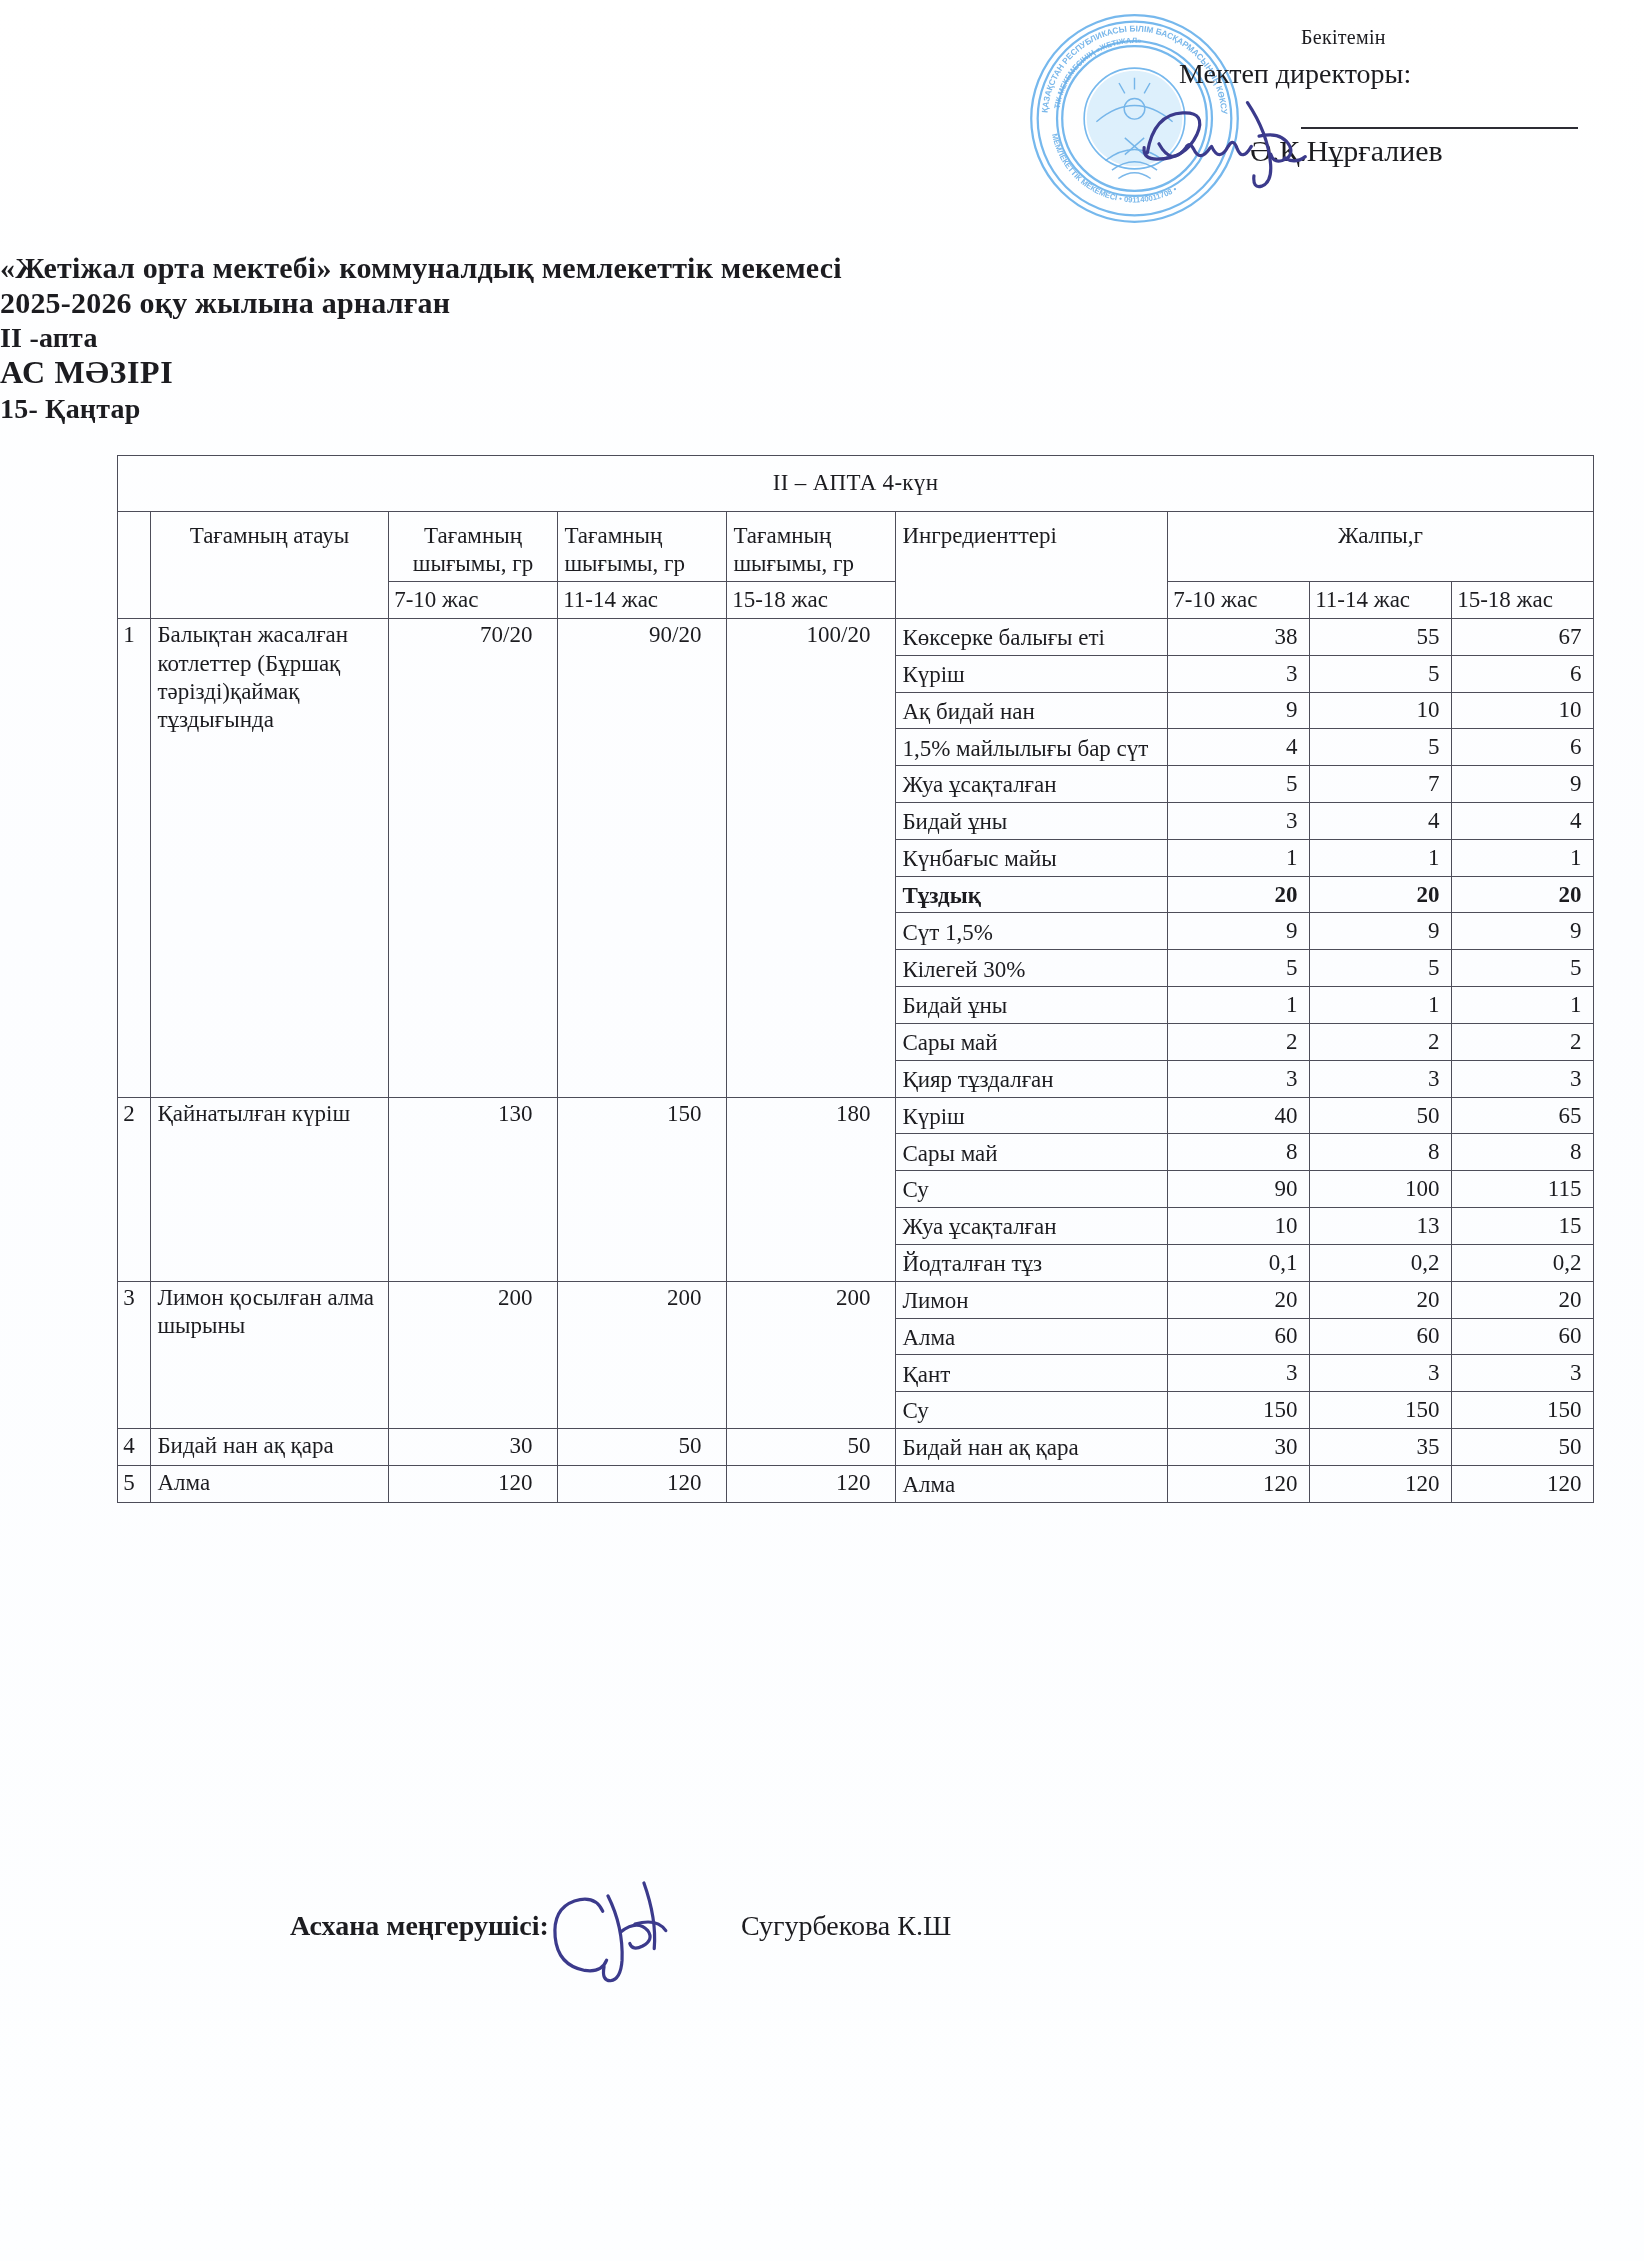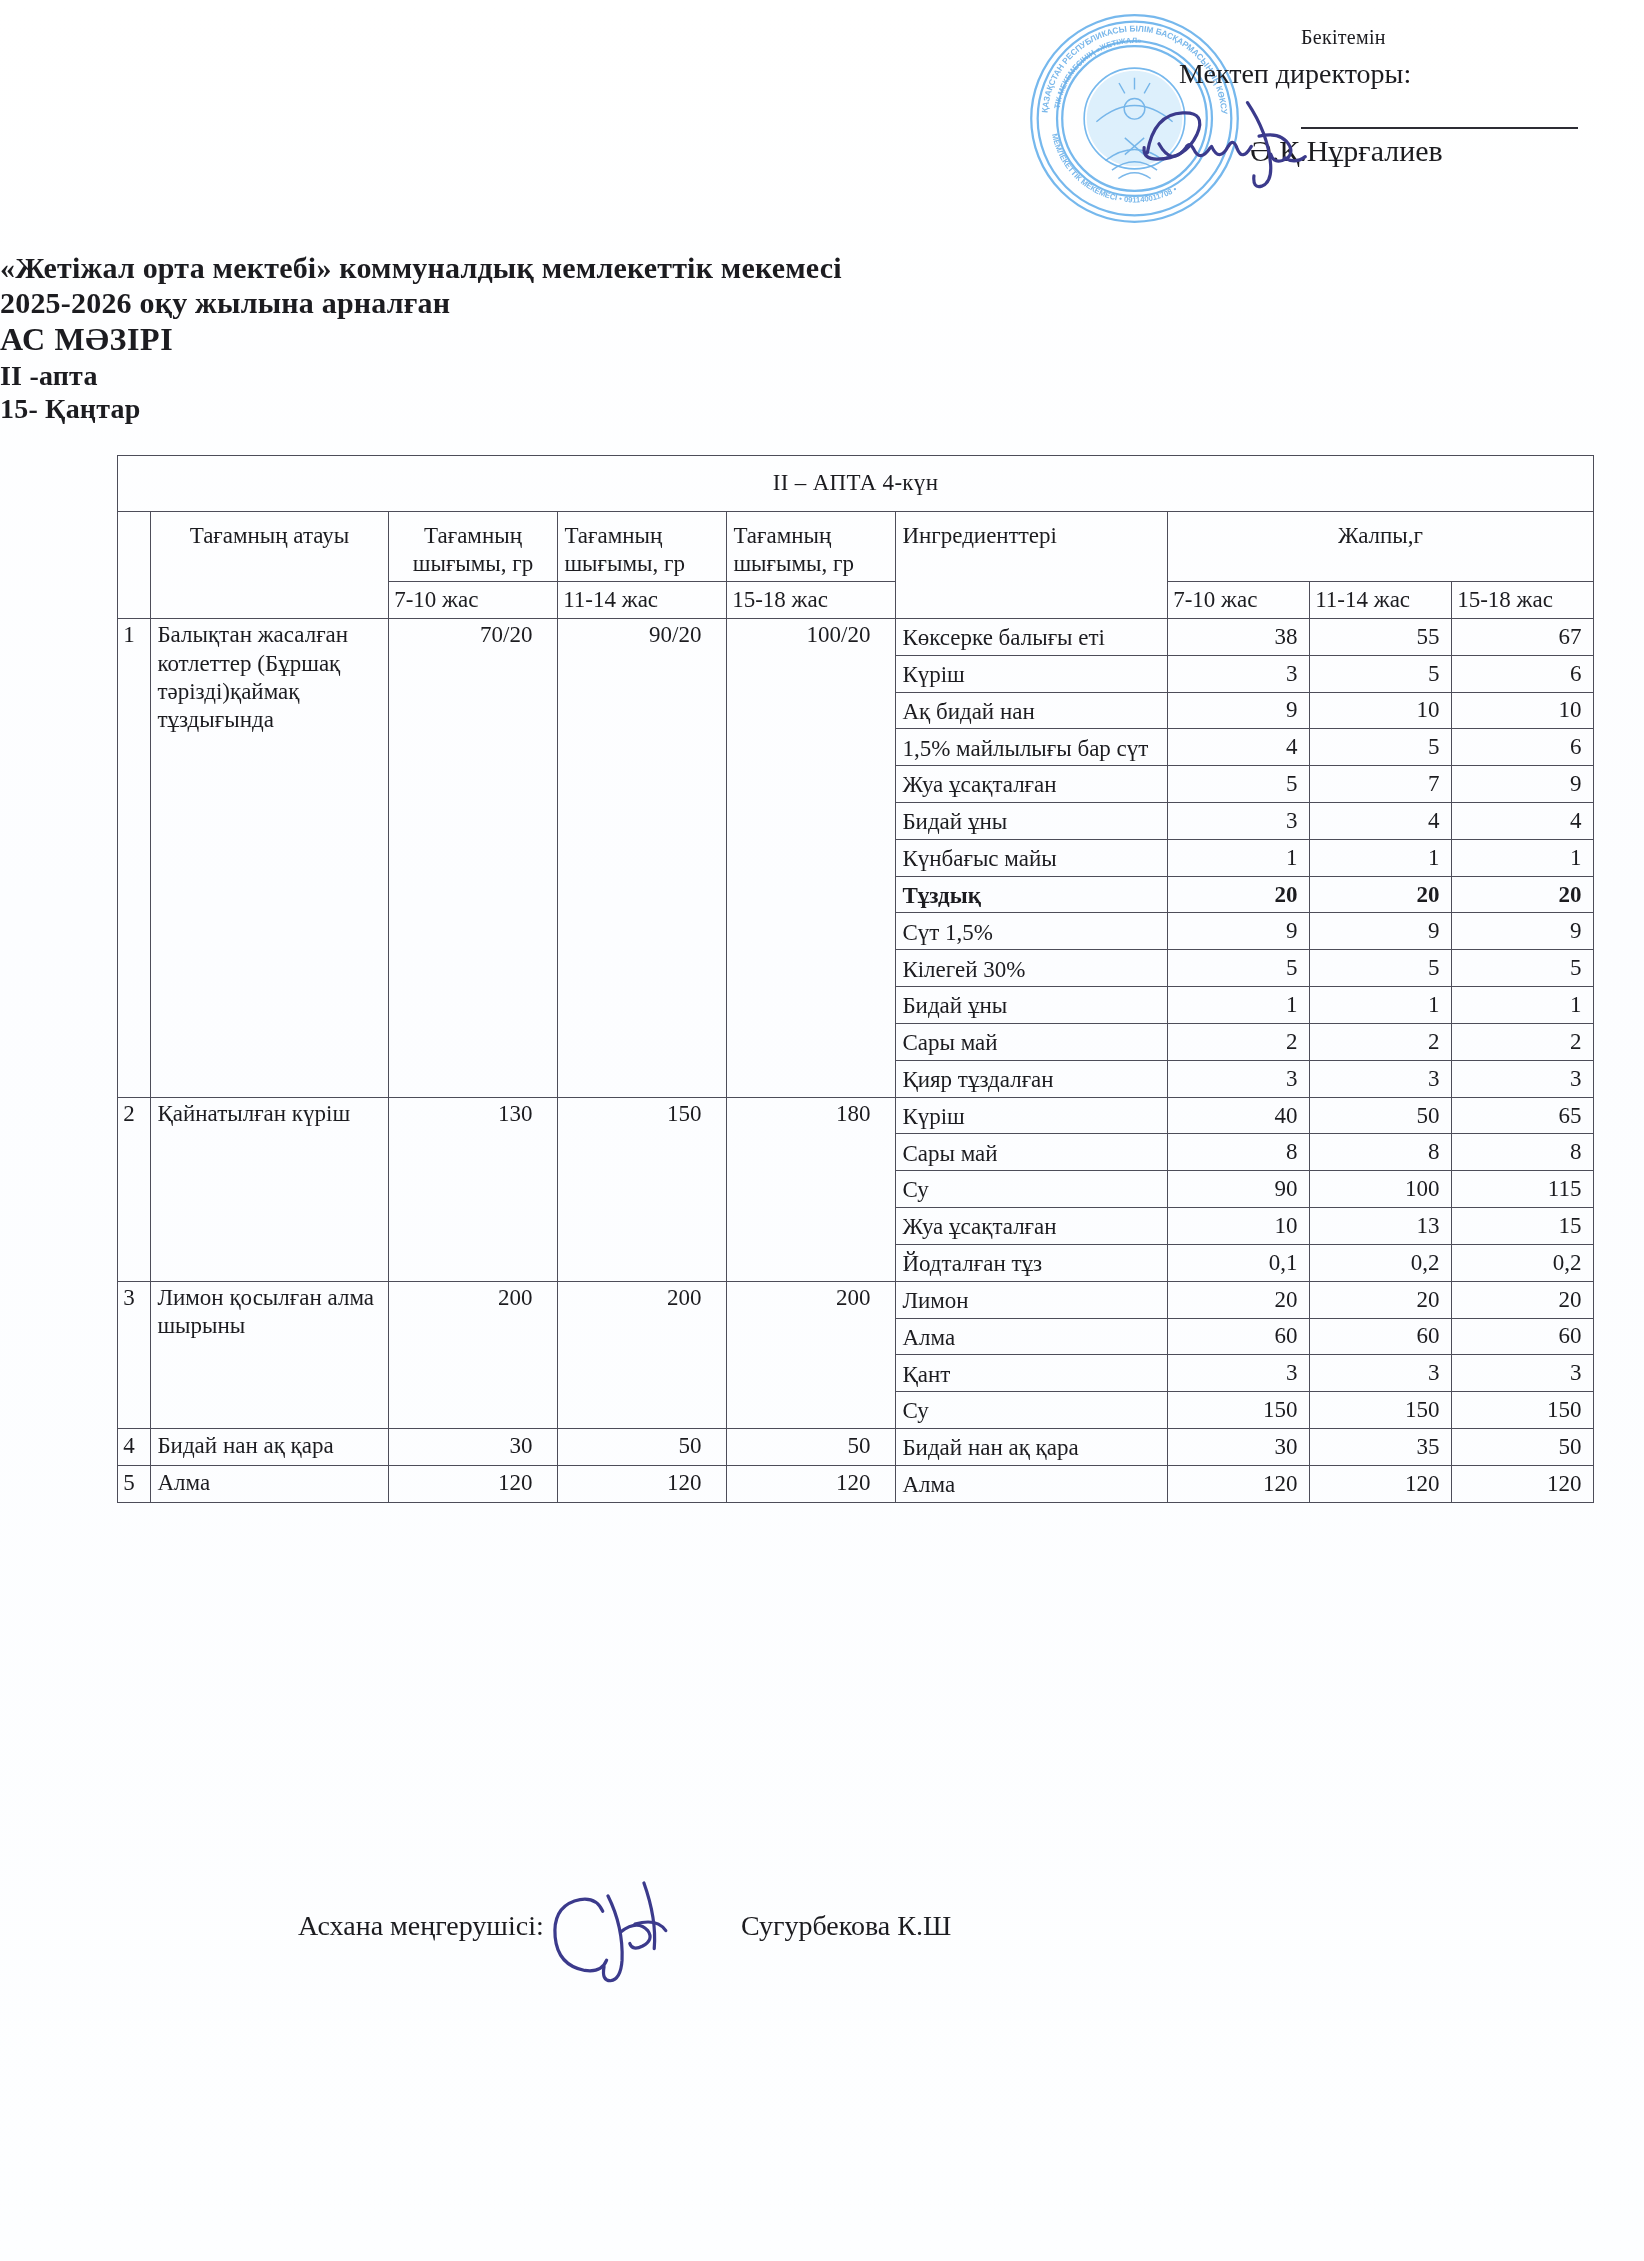--- a/index.html
+++ b/index.html
@@ -163,21 +163,21 @@
 
   
   .footer{
     position:absolute;
     left:290px;
     top:1910px;
     width:1160px;
     z-index:5;
     font-size:28px;
   }
-  .footer .lbl{position:absolute;left:8px;top:0;}
+  .footer .lbl{position:absolute;left:0;top:0;font-weight:bold;}
   .footer .nm{position:absolute;left:451px;top:0;}
   .chef-sign{
     position:absolute;
     left:251px;
     top:-40px;
     width:193px;
     height:116px;
     pointer-events:none;
   }
 </style>
@@ -232,22 +232,22 @@
       <path d="M140 108 q12 26 26 0 q8 -14 14 4 q8 20 22 -4"></path>
       <path d="M196 40 q32 48 36 96 q2 28 -14 34 q-14 4 -12 -16"></path>
       <path d="M214 92 q36 -8 48 16 q6 16 -12 22 q-14 4 -18 -10"></path>
       <path d="M254 126 q16 10 32 -2"></path>
     </g>
   </svg>
 
   <div class="titles">
     <div class="t-line t1">«Жетіжал орта мектебі» коммуналдық мемлекеттік мекемесі</div>
     <div class="t-line t2">2025-2026 оқу жылына арналған</div>
+    <div class="t-line t4">II -апта</div>
     <div class="t-line t3">АС МӘЗІРІ</div>
-    <div class="t-line t4">II -апта</div>
     <div class="t-line t5">15- Қаңтар</div>
   </div>
 
   <table class="menu">
     <colgroup>
       <col style="width:33px">
       <col style="width:238px">
       <col style="width:169px">
       <col style="width:169px">
       <col style="width:169px">

